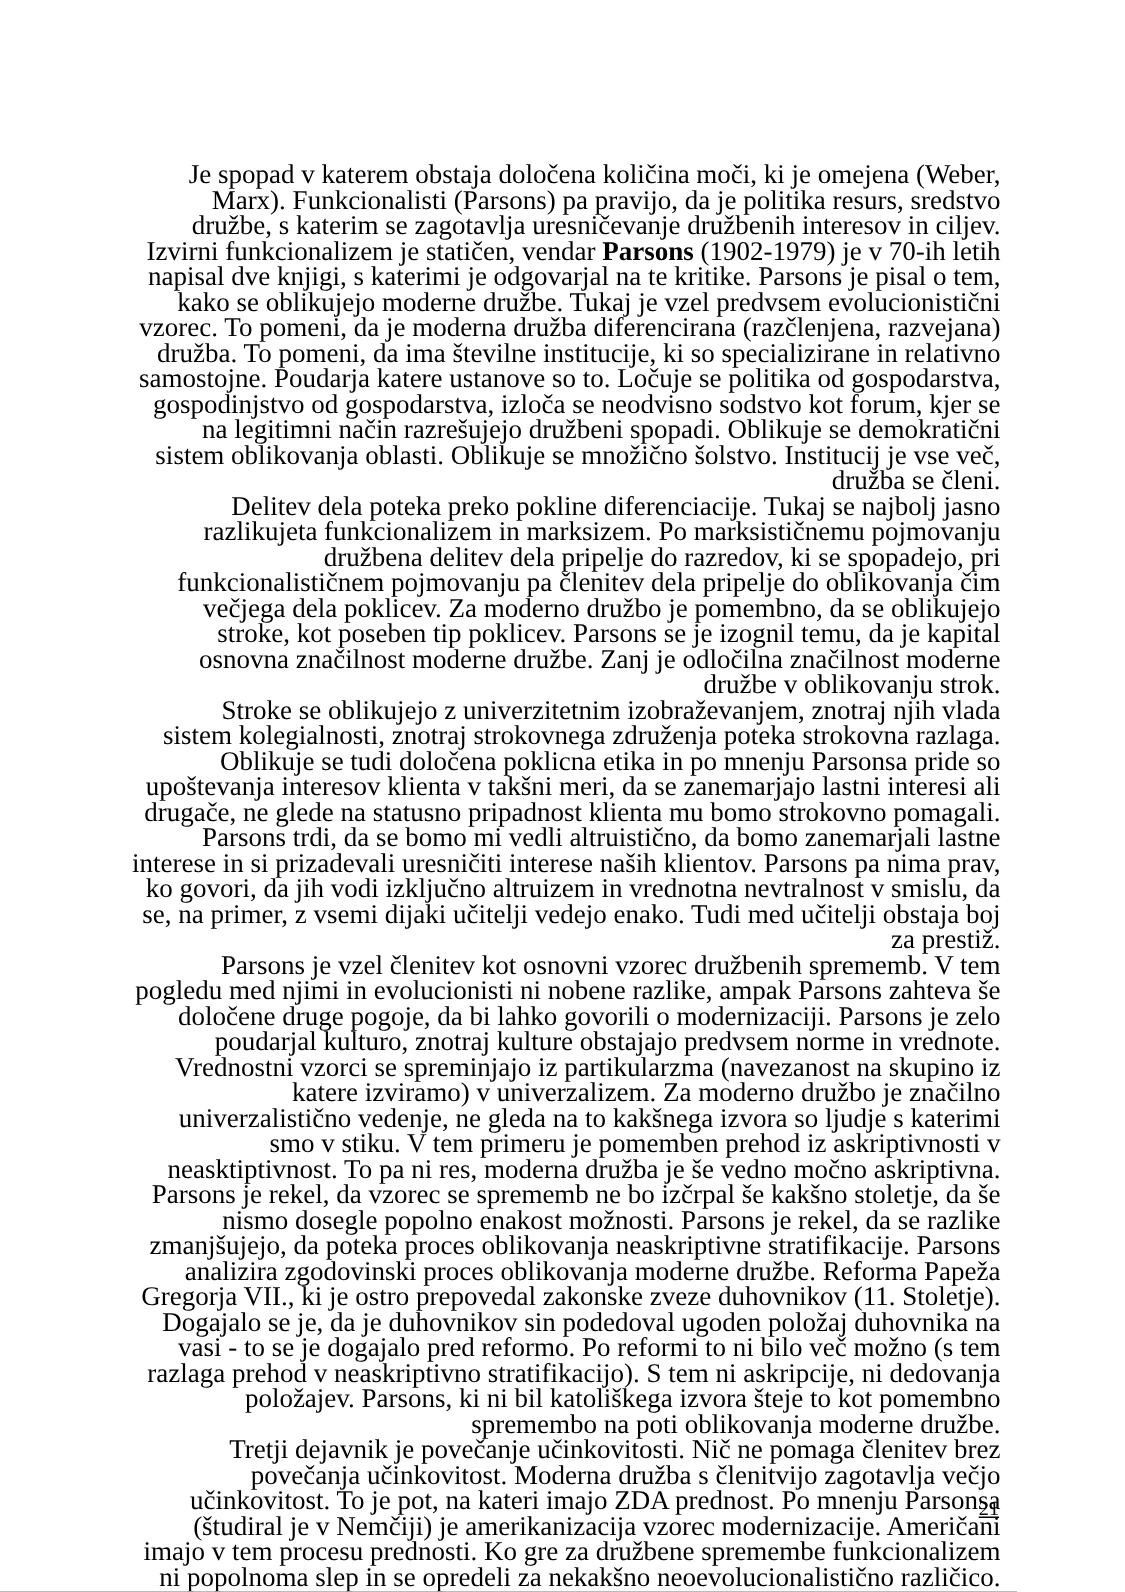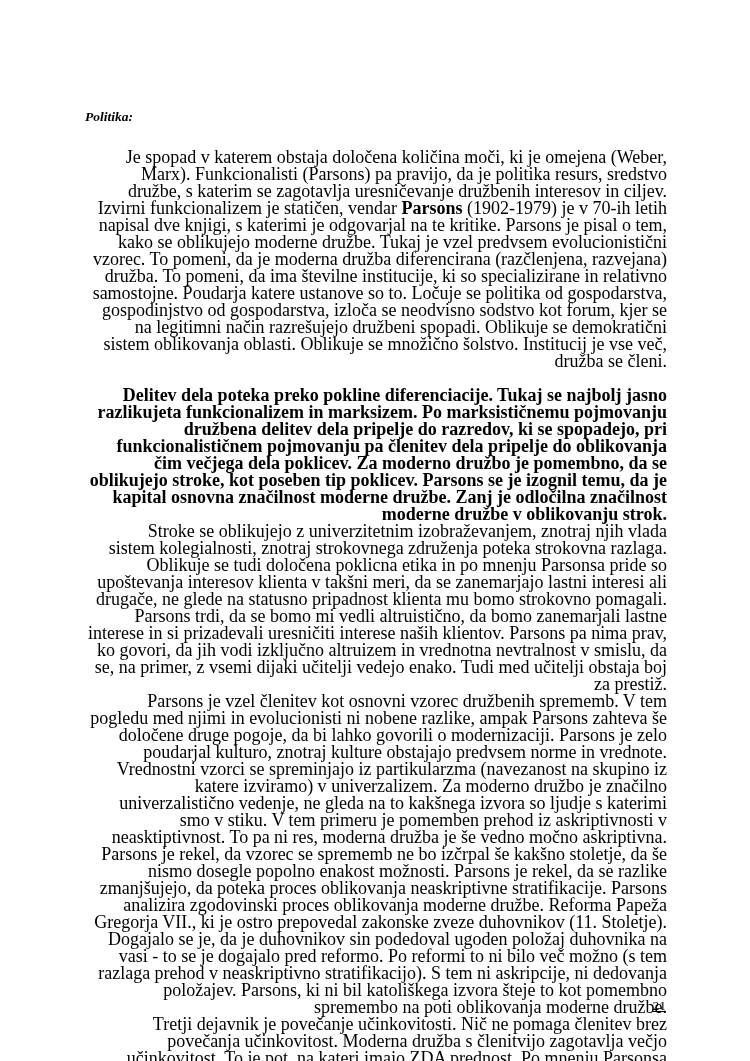--- a/index.html
+++ b/index.html
@@ -30,40 +30,37 @@
   .body-text {
     font-size: 18px;
     line-height: 17px;
     text-align: right;
   }
   .para {
     margin: 0;
     text-indent: 18px;
   }
   .para.spaced {
-    margin-top: 17px;
-    font-weight: bold;
   }
   .bold { font-weight: bold; }
   .italic { }
   .page-number {
     position: absolute;
     right: 84px;
     top: 997px;
     font-size: 13.5px;
     line-height: 17px;
     text-decoration: underline;
   }
 </style>
 </head>
 <body>
 
 <div class="page">
   <div class="content">
-    <div class="heading">Politika:</div>
     <div class="body-text">
         <p class="para"><span class="normal">Je spopad v katerem obstaja določena količina moči, ki je omejena (Weber, Marx). Funkcionalisti (Parsons) pa pravijo, da je politika resurs, sredstvo družbe, s katerim se zagotavlja uresničevanje družbenih interesov in ciljev. Izvirni funkcionalizem je statičen, vendar </span><span class="bold">Parsons</span><span class="normal"> (1902-1979) je v 70-ih letih napisal dve knjigi, s katerimi je odgovarjal na te kritike. Parsons je pisal o tem, kako se oblikujejo moderne družbe. Tukaj je vzel predvsem evolucionistični vzorec. To pomeni, da je moderna družba diferencirana (razčlenjena, razvejana) družba. To pomeni, da ima številne institucije, ki so specializirane in relativno samostojne. Poudarja katere ustanove so to. Ločuje se politika od gospodarstva, gospodinjstvo od gospodarstva, izloča se neodvisno sodstvo kot forum, kjer se na legitimni način razrešujejo družbeni spopadi. Oblikuje se demokratični sistem oblikovanja oblasti. Oblikuje se množično šolstvo. Institucij je vse več, družba se členi.</span></p>
         <p class="para spaced"><span class="normal">Delitev dela poteka preko pokline diferenciacije. Tukaj se najbolj jasno razlikujeta funkcionalizem in marksizem. Po marksističnemu pojmovanju družbena delitev dela pripelje do razredov, ki se spopadejo, pri funkcionalističnem pojmovanju pa členitev dela pripelje do oblikovanja čim večjega dela poklicev. Za moderno družbo je pomembno, da se oblikujejo stroke, kot poseben tip poklicev. Parsons se je izognil temu, da je kapital osnovna značilnost moderne družbe. Zanj je odločilna značilnost moderne družbe v oblikovanju strok.</span></p>
         <p class="para"><span class="normal">Stroke se oblikujejo z univerzitetnim izobraževanjem, znotraj njih vlada sistem kolegialnosti, znotraj strokovnega združenja poteka strokovna razlaga. Oblikuje se tudi določena poklicna etika in po mnenju Parsonsa pride so upoštevanja interesov klienta v takšni meri, da se zanemarjajo lastni interesi ali drugače, ne glede na statusno pripadnost klienta mu bomo strokovno pomagali. Parsons trdi, da se bomo mi vedli altruistično, da bomo zanemarjali lastne interese in si prizadevali uresničiti interese naših klientov. Parsons pa nima prav, ko govori, da jih vodi izključno altruizem in vrednotna nevtralnost v smislu, da se, na primer, z vsemi dijaki učitelji vedejo enako. Tudi med učitelji obstaja boj za prestiž.</span></p>
         <p class="para"><span class="normal">Parsons je vzel členitev kot osnovni vzorec družbenih sprememb. V tem pogledu med njimi in evolucionisti ni nobene razlike, ampak Parsons zahteva še določene druge pogoje, da bi lahko govorili o modernizaciji. Parsons je zelo poudarjal kulturo, znotraj kulture obstajajo predvsem norme in vrednote. Vrednostni vzorci se spreminjajo iz </span><span class="italic">partikularzma</span><span class="normal"> (navezanost na skupino iz katere izviramo) v </span><span class="italic">univerzalizem.</span><span class="normal"> Za moderno družbo je značilno univerzalistično vedenje, ne gleda na to kakšnega izvora so ljudje s katerimi smo v stiku. V tem primeru je pomemben prehod iz askriptivnosti v neasktiptivnost. To pa ni res, moderna družba je še vedno močno askriptivna. Parsons je rekel, da vzorec se sprememb ne bo izčrpal še kakšno stoletje, da še nismo dosegle popolno enakost možnosti. Parsons je rekel, da se razlike zmanjšujejo, da poteka proces oblikovanja neaskriptivne stratifikacije. Parsons analizira zgodovinski proces oblikovanja moderne družbe. Reforma Papeža Gregorja VII., ki je ostro prepovedal zakonske zveze duhovnikov (11. Stoletje). Dogajalo se je, da je duhovnikov sin podedoval ugoden položaj duhovnika na vasi - to se je dogajalo pred reformo. Po reformi to ni bilo več možno (s tem razlaga prehod v neaskriptivno stratifikacijo). S tem ni askripcije, ni dedovanja položajev. Parsons, ki ni bil katoliškega izvora šteje to kot pomembno spremembo na poti oblikovanja moderne družbe.</span></p>
         <p class="para"><span class="normal">Tretji dejavnik je povečanje učinkovitosti. Nič ne pomaga členitev brez povečanja učinkovitost. Moderna družba s členitvijo zagotavlja večjo učinkovitost. To je pot, na kateri imajo ZDA prednost. Po mnenju Parsonsa (študiral je v Nemčiji) je amerikanizacija vzorec modernizacije. Američani imajo v tem procesu prednosti. Ko gre za družbene spremembe funkcionalizem ni popolnoma slep in se opredeli za nekakšno neoevolucionalistično različico.</span></p>
       </div>
   </div>
   <div class="page-number">21</div>
 </div>

